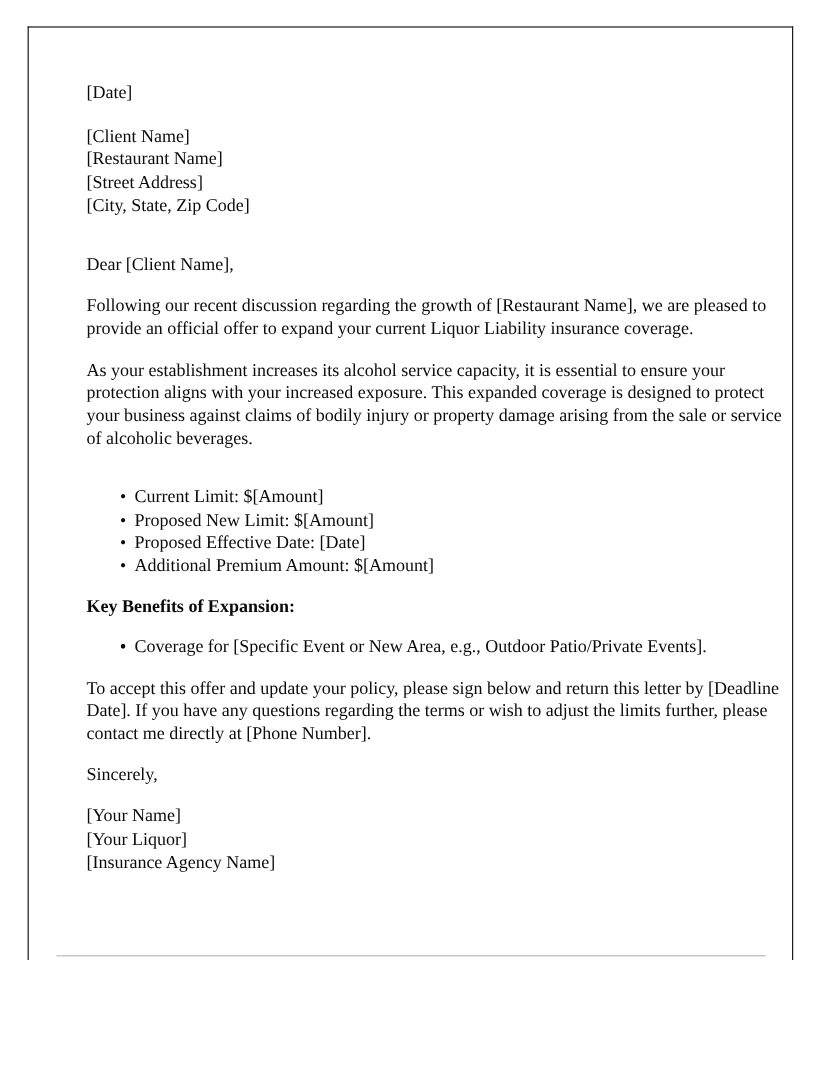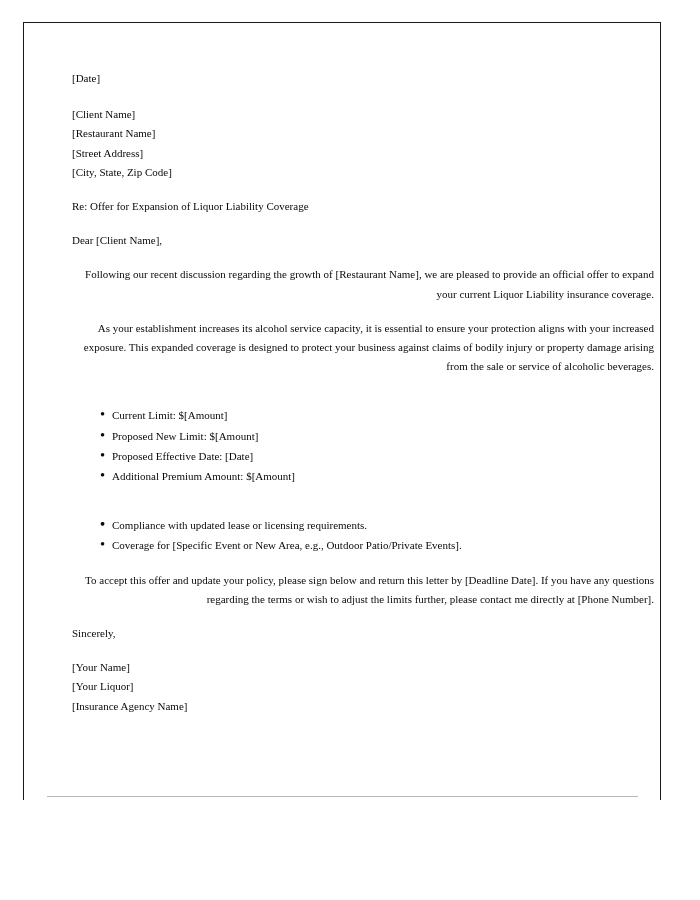--- a/index.html
+++ b/index.html
@@ -31,37 +31,37 @@
   .letter-body {
     position: absolute;
     left: 48px;
     top: 46px;
     width: 582px;
   }
   .line,
   .para,
   .heading,
   .bullet-text {
-    font-size: 11px;
+    font-size: 15px;
     line-height: 19.2px;
     color: #0a0a0a;
     margin: 0;
     -webkit-font-smoothing: antialiased;
   }
   .line {
     white-space: pre;
   }
   .block {
     margin: 0;
   }
   .gap-sm { height: 14px; }
   .gap-md { height: 15px; }
   .gap-lg { height: 17px; }
   .para {
-    text-align: right;
+    text-align: left;
     margin: 0;
   }
   .heading {
     font-weight: bold;
   }
   ul.bullets {
     list-style: none;
     margin: 0;
     padding: 0;
   }
@@ -101,21 +101,20 @@
 
     <div class="block">
       <div class="line">[Client Name]</div>
       <div class="line">[Restaurant Name]</div>
       <div class="line">[Street Address]</div>
       <div class="line">[City, State, Zip Code]</div>
     </div>
 
     <div class="gap-md"></div>
 
-    <div class="line">Re: Offer for Expansion of Liquor Liability Coverage</div>
 
     <div class="gap-md"></div>
 
     <div class="line">Dear [Client Name],</div>
 
     <div class="gap-md"></div>
 
     <p class="para">Following our recent discussion regarding the growth of [Restaurant Name], we are pleased to provide an official offer to expand your current Liquor Liability insurance coverage.</p>
 
     <div class="gap-md"></div>
@@ -141,30 +140,30 @@
         <span class="bullet-text">Proposed Effective Date: [Date]</span>
       </li>
       <li>
         <span class="bullet-dot">•</span>
         <span class="bullet-text">Additional Premium Amount: $[Amount]</span>
       </li>
     </ul>
 
     <div class="gap-md"></div>
 
+    <div class="heading">Key Benefits of Expansion:</div>
 
     <div class="gap-sm"></div>
 
     <ul class="bullets">
       <li>
         <span class="bullet-dot">•</span>
       </li>
       <li>
         <span class="bullet-dot">•</span>
-        <span class="bullet-text">Compliance with updated lease or licensing requirements.</span>
       </li>
       <li>
         <span class="bullet-dot">•</span>
         <span class="bullet-text">Coverage for [Specific Event or New Area, e.g., Outdoor Patio/Private Events].</span>
       </li>
     </ul>
 
     <div class="gap-md"></div>
 
     <p class="para">To accept this offer and update your policy, please sign below and return this letter by [Deadline Date]. If you have any questions regarding the terms or wish to adjust the limits further, please contact me directly at [Phone Number].</p>

